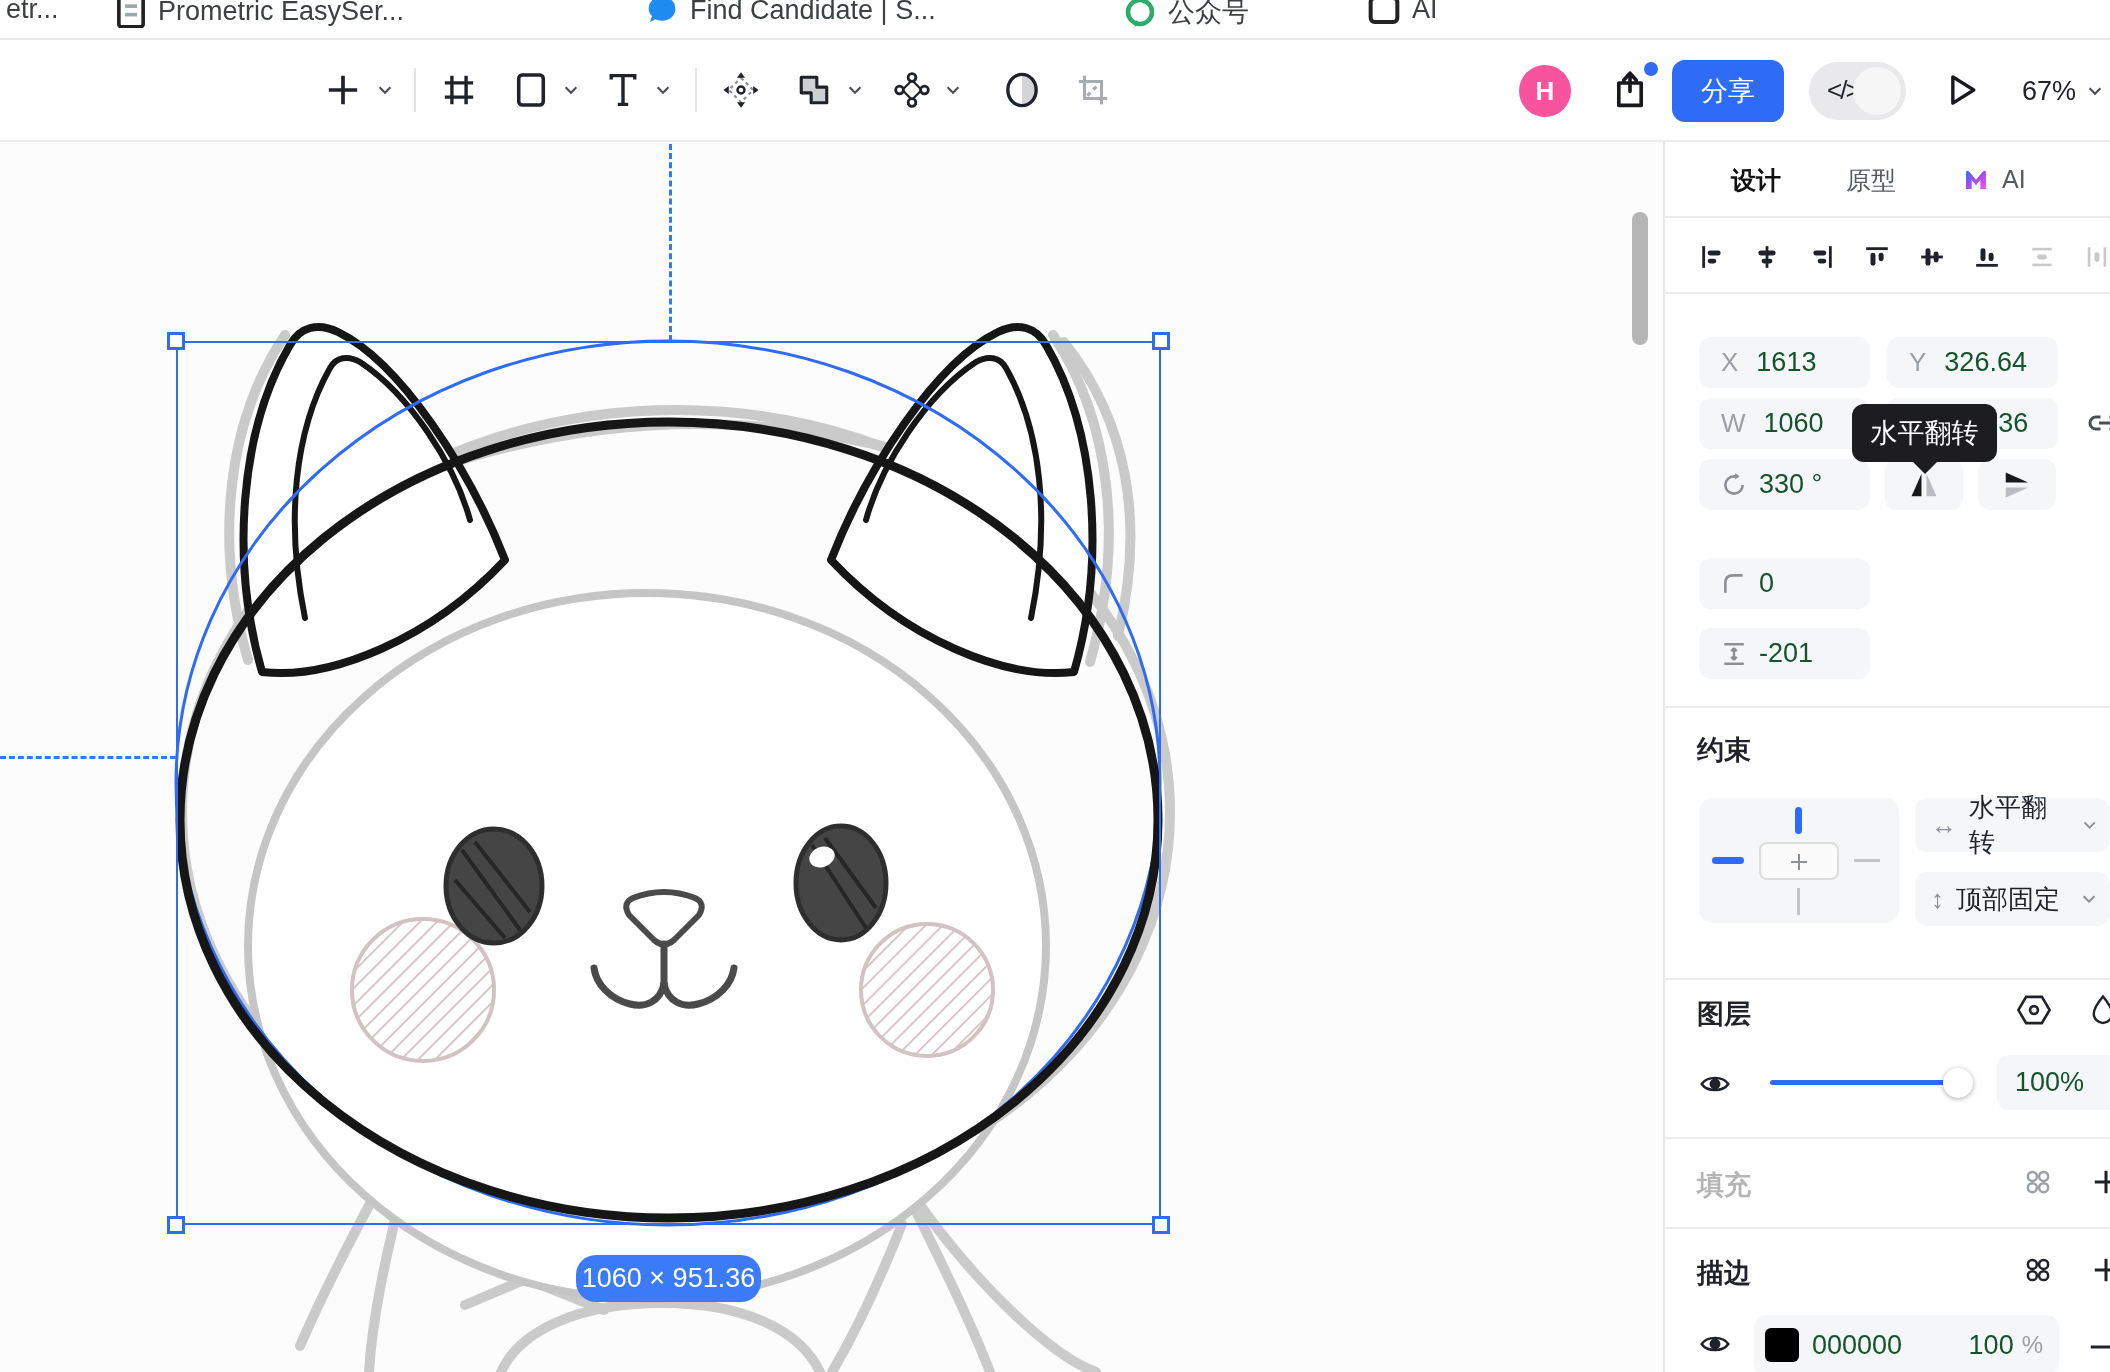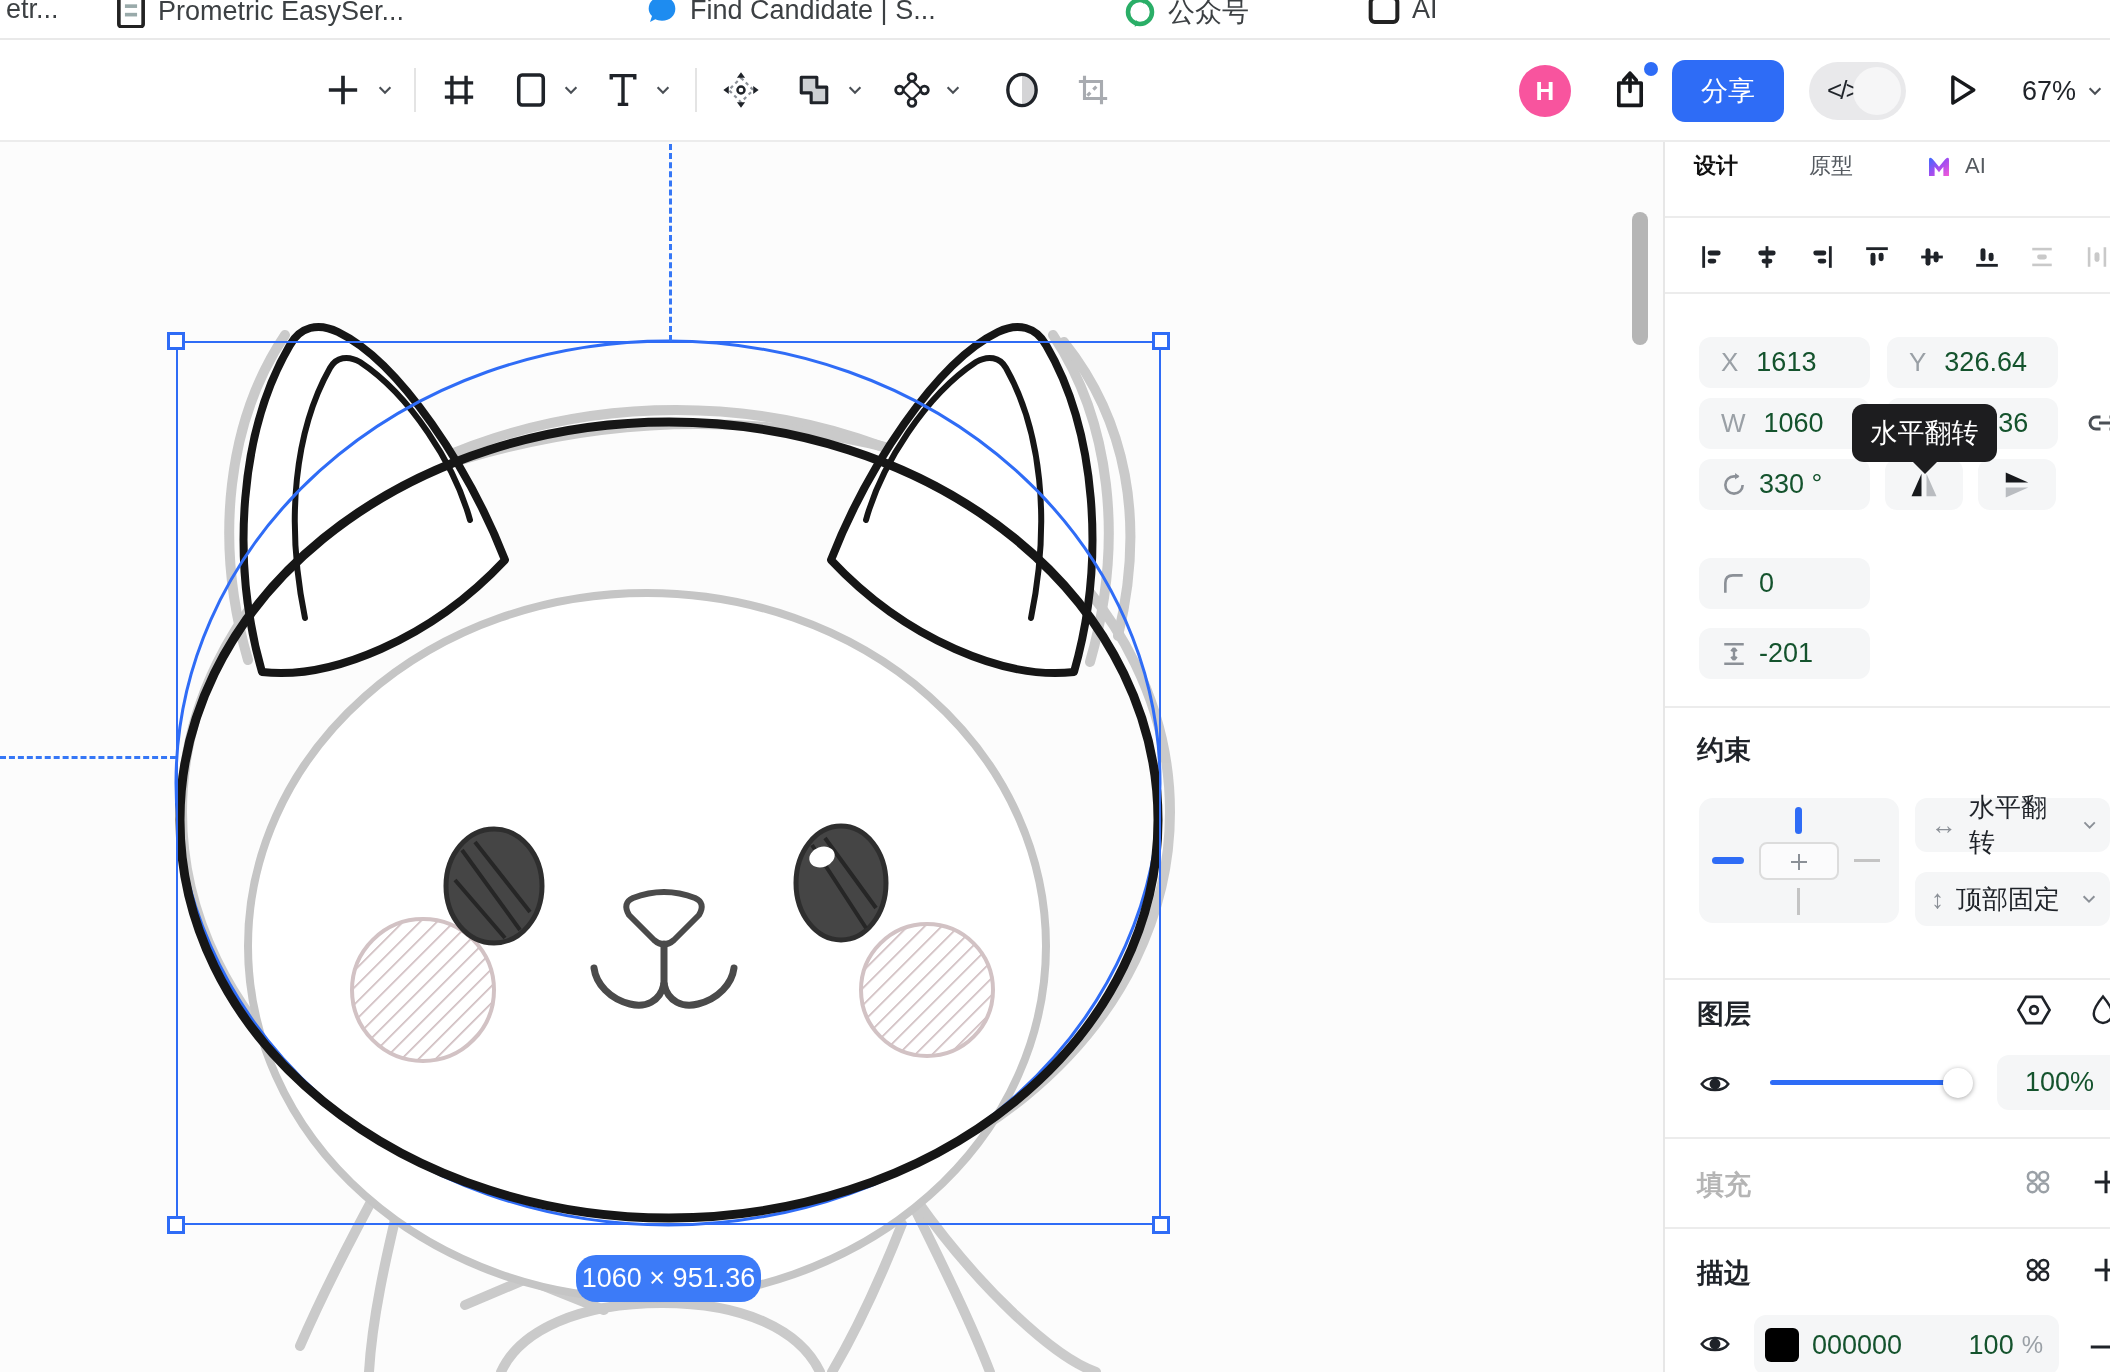--- a/index.html
+++ b/index.html
@@ -28,21 +28,21 @@
   #code-pill .knob { position:absolute; right:5px; top:5px; width:48px; height:48px; border-radius:50%; background:#f6f6f7; }
   #zoom-ctl { left:2022px; top:63px; height:56px; display:flex; align-items:center; gap:10px; font-size:27px; z-index:9; }
 
   
   #panel { left:1663px; top:142px; width:447px; height:1230px; background:#fff; border-left:2px solid #e7e7e7; z-index:7; }
   .p-div { position:absolute; left:0; width:447px; height:2px; background:#ececec; }
   .p-title { position:absolute; font-size:27px; font-weight:600; color:#1f2329; }
   .field { position:absolute; background:#f5f6f7; border-radius:12px; display:flex; align-items:center; font-size:27px; }
   .field .lab { color:#9aa0a6; margin:0 18px 0 22px; font-size:26px; }
   .field .val { color:#14532d; }
-  .tab { position:absolute; top:9px; font-size:22px; color:#555a60; }
+  .tab { position:absolute; top:22px; font-size:25px; color:#555a60;margin-left:37px; }
   .tab.active { font-weight:700; color:#111; }
   .drop { position:absolute; left:250px; width:195px; height:54px; background:#f5f6f7; border-radius:12px;
           display:flex; align-items:center; font-size:26px; gap:12px; padding-left:16px; }
   .drop .arr { color:#8b9097; font-size:26px; }
   .drop .dchev { margin-left:auto; margin-right:12px; }
 
   
   #tooltip { left:1852px; top:404px; width:145px; height:58px; background:#1d1d1f; border-radius:12px; color:#fff;
              font-size:27px; display:flex; align-items:center; justify-content:center; z-index:12;text-align:center; }
   #tooltip .tt-arrow { position:absolute; left:60px; bottom:-12px; width:0; height:0;
@@ -465,21 +465,21 @@
   </div>
   <div class="abs" style="left:34px;top:928px">
     <svg width="32" height="28" viewBox="0 0 24 20" fill="none" stroke="#1f2329" stroke-width="1.8">
         <path d="M2 10 C6 4 18 4 22 10 C18 16 6 16 2 10 Z"></path>
         <circle cx="12" cy="10" r="3.2" fill="#1f2329"></circle>
       </svg>
   </div>
   <div class="abs" style="left:105px;top:938px;width:200px;height:5px;background:#2e6cf6;border-radius:3px"></div>
   <div class="abs" style="left:278px;top:926px;width:30px;height:30px;border-radius:50%;background:#fff;box-shadow:0 1px 5px rgba(0,0,0,0.35)"></div>
   <div class="field" style="left:332px;top:913px;width:130px;height:55px">
-    <span class="val" style="margin-left:28px">100%</span>
+    <span class="val" style="margin-left:18px">100%</span>
   </div>
   <div class="p-div" style="top:995px"></div>
 
   <div class="p-title" style="left:32px;top:1025px;color:#b5b5b5"><span>填充</span></div>
   <div class="abs" style="left:358px;top:1025px">
     <svg width="30" height="30" viewBox="0 0 24 24" fill="none" stroke="#9aa0a6" stroke-width="2">
         <circle cx="7.5" cy="7.5" r="3.6"></circle>
         <circle cx="16.5" cy="7.5" r="3.6"></circle>
         <circle cx="7.5" cy="16.5" r="3.6"></circle>
         <circle cx="16.5" cy="16.5" r="3.6"></circle>

